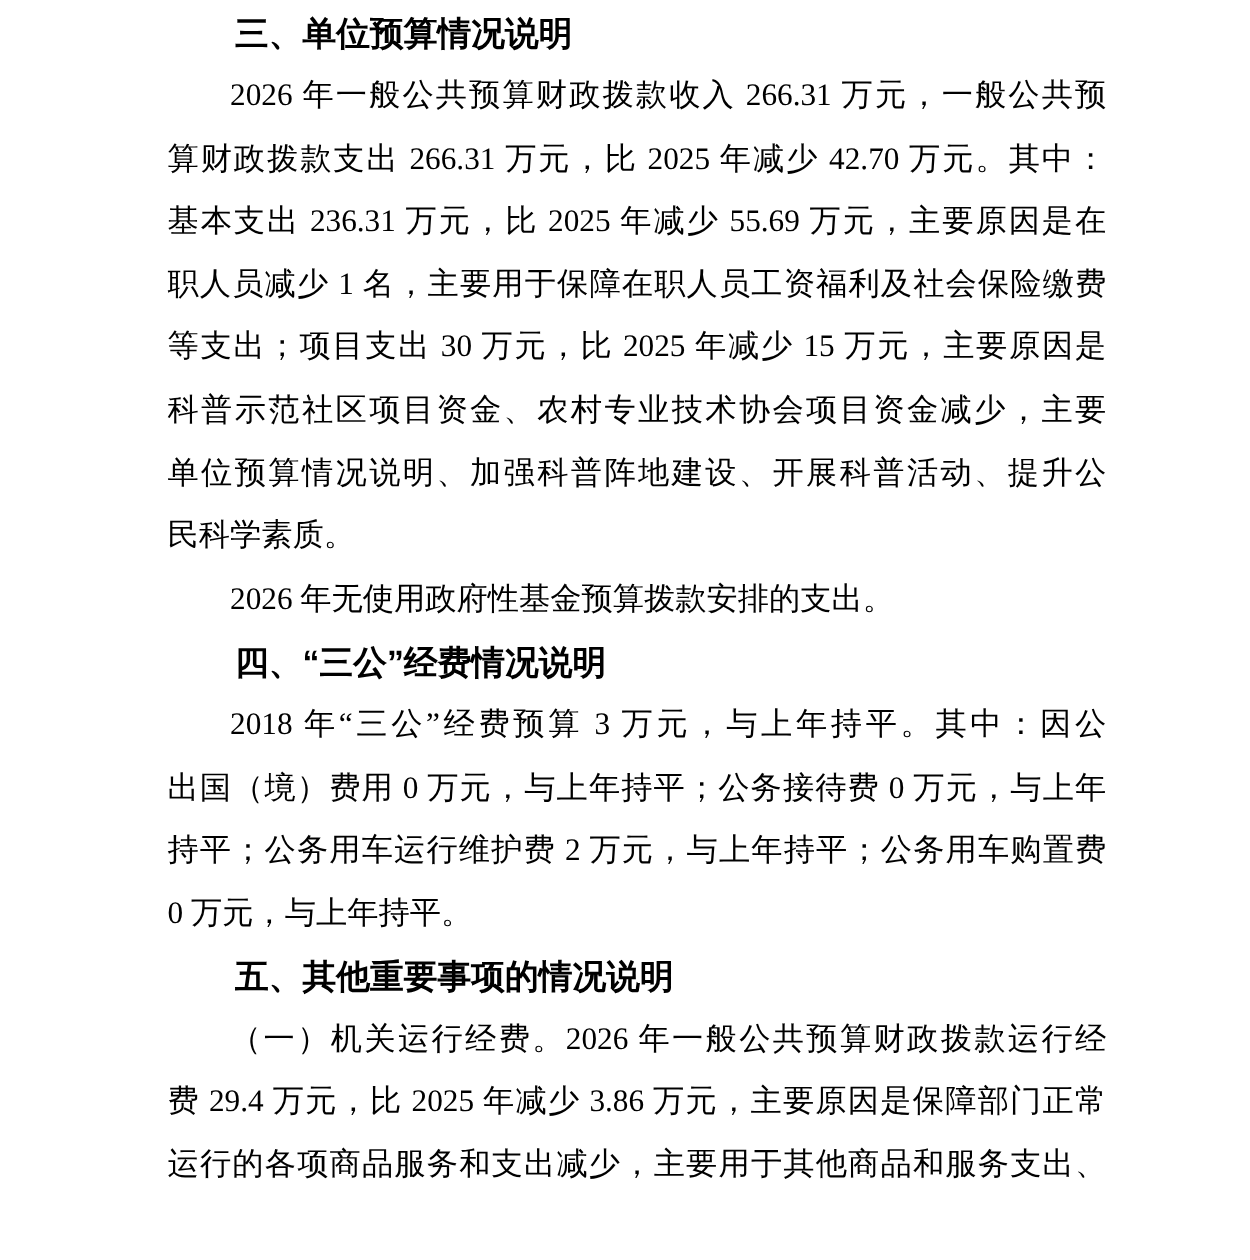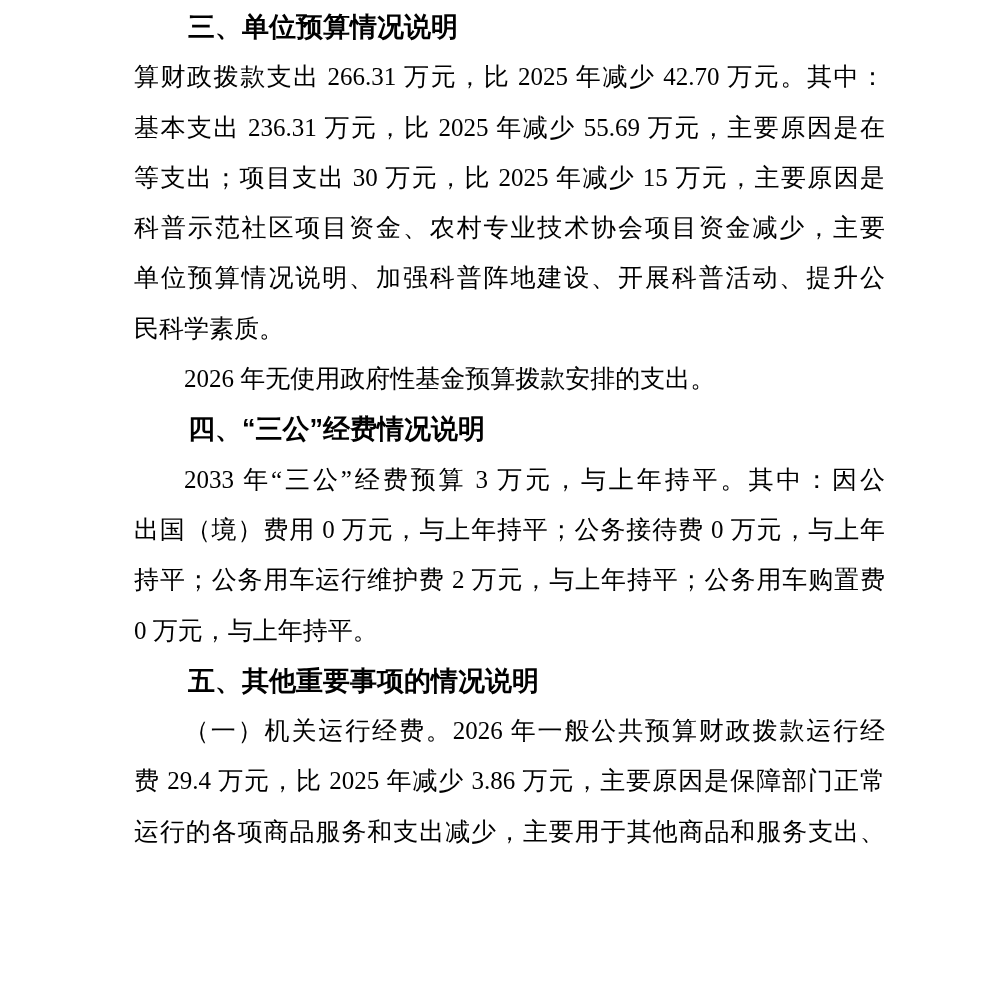--- a/index.html
+++ b/index.html
@@ -48,29 +48,31 @@
   .line.last {
     text-align-last: left;
   }
 </style>
 </head>
 <body>
 
 <div class="page">
   <div id="document-content">
       <div class="heading">三、单位预算情况说明</div>
+      <div class="line first">2026 年一般公共预算财政拨款收入 266.31 万元，一般公共预</div>
       <div class="line">算财政拨款支出 266.31 万元，比 2025 年减少 42.70 万元。其中：</div>
       <div class="line">基本支出 236.31 万元，比 2025 年减少 55.69 万元，主要原因是在</div>
+      <div class="line">职人员减少 1 名，主要用于保障在职人员工资福利及社会保险缴费</div>
       <div class="line">等支出；项目支出 30 万元，比 2025 年减少 15 万元，主要原因是</div>
       <div class="line">科普示范社区项目资金、农村专业技术协会项目资金减少，主要</div>
       <div class="line">单位预算情况说明、加强科普阵地建设、开展科普活动、提升公</div>
       <div class="line last">民科学素质。</div>
       <div class="line first last">2026 年无使用政府性基金预算拨款安排的支出。</div>
       <div class="heading">四、“三公”经费情况说明</div>
-      <div class="line first">2033 年“三公”经费预算 3 万元，与上年持平。其中：因公</div>
+      <div class="line first">2018 年“三公”经费预算 3 万元，与上年持平。其中：因公</div>
       <div class="line">出国（境）费用 0 万元，与上年持平；公务接待费 0 万元，与上年</div>
       <div class="line">持平；公务用车运行维护费 2 万元，与上年持平；公务用车购置费</div>
       <div class="line last">0 万元，与上年持平。</div>
       <div class="heading">五、其他重要事项的情况说明</div>
       <div class="line first">（一）机关运行经费。2026 年一般公共预算财政拨款运行经</div>
       <div class="line">费 29.4 万元，比 2025 年减少 3.86 万元，主要原因是保障部门正常</div>
       <div class="line">运行的各项商品服务和支出减少，主要用于其他商品和服务支出、</div>
     </div>
 </div>
 

